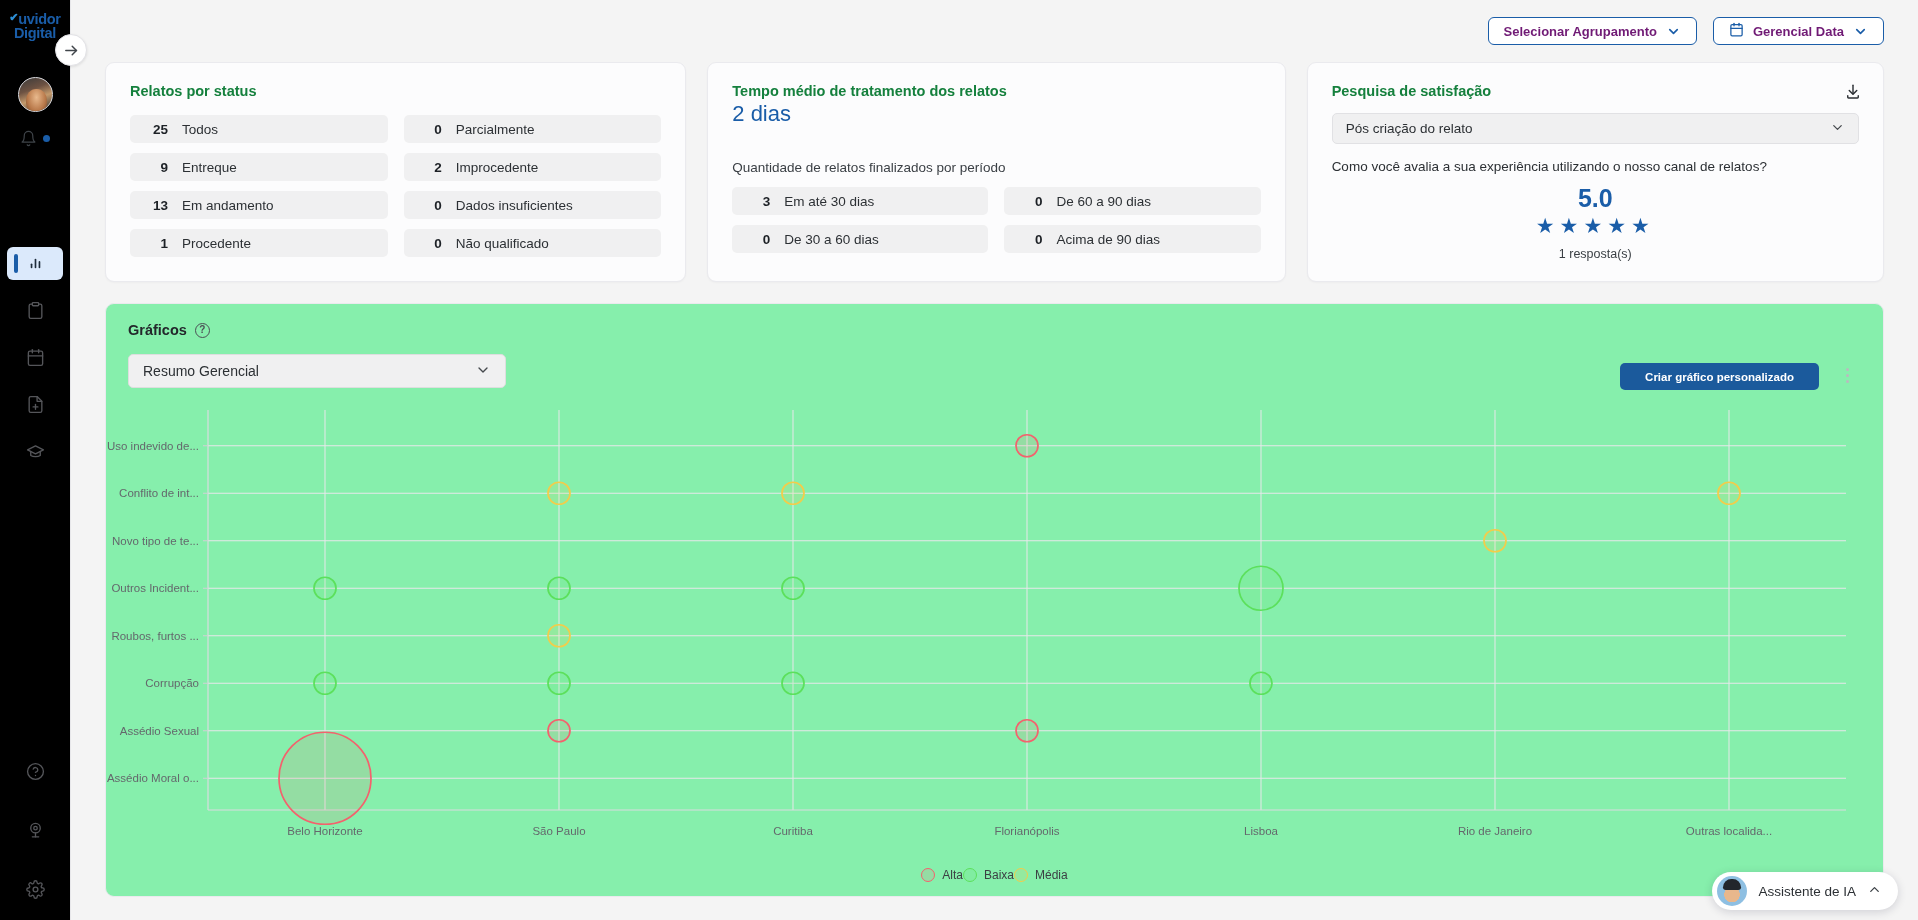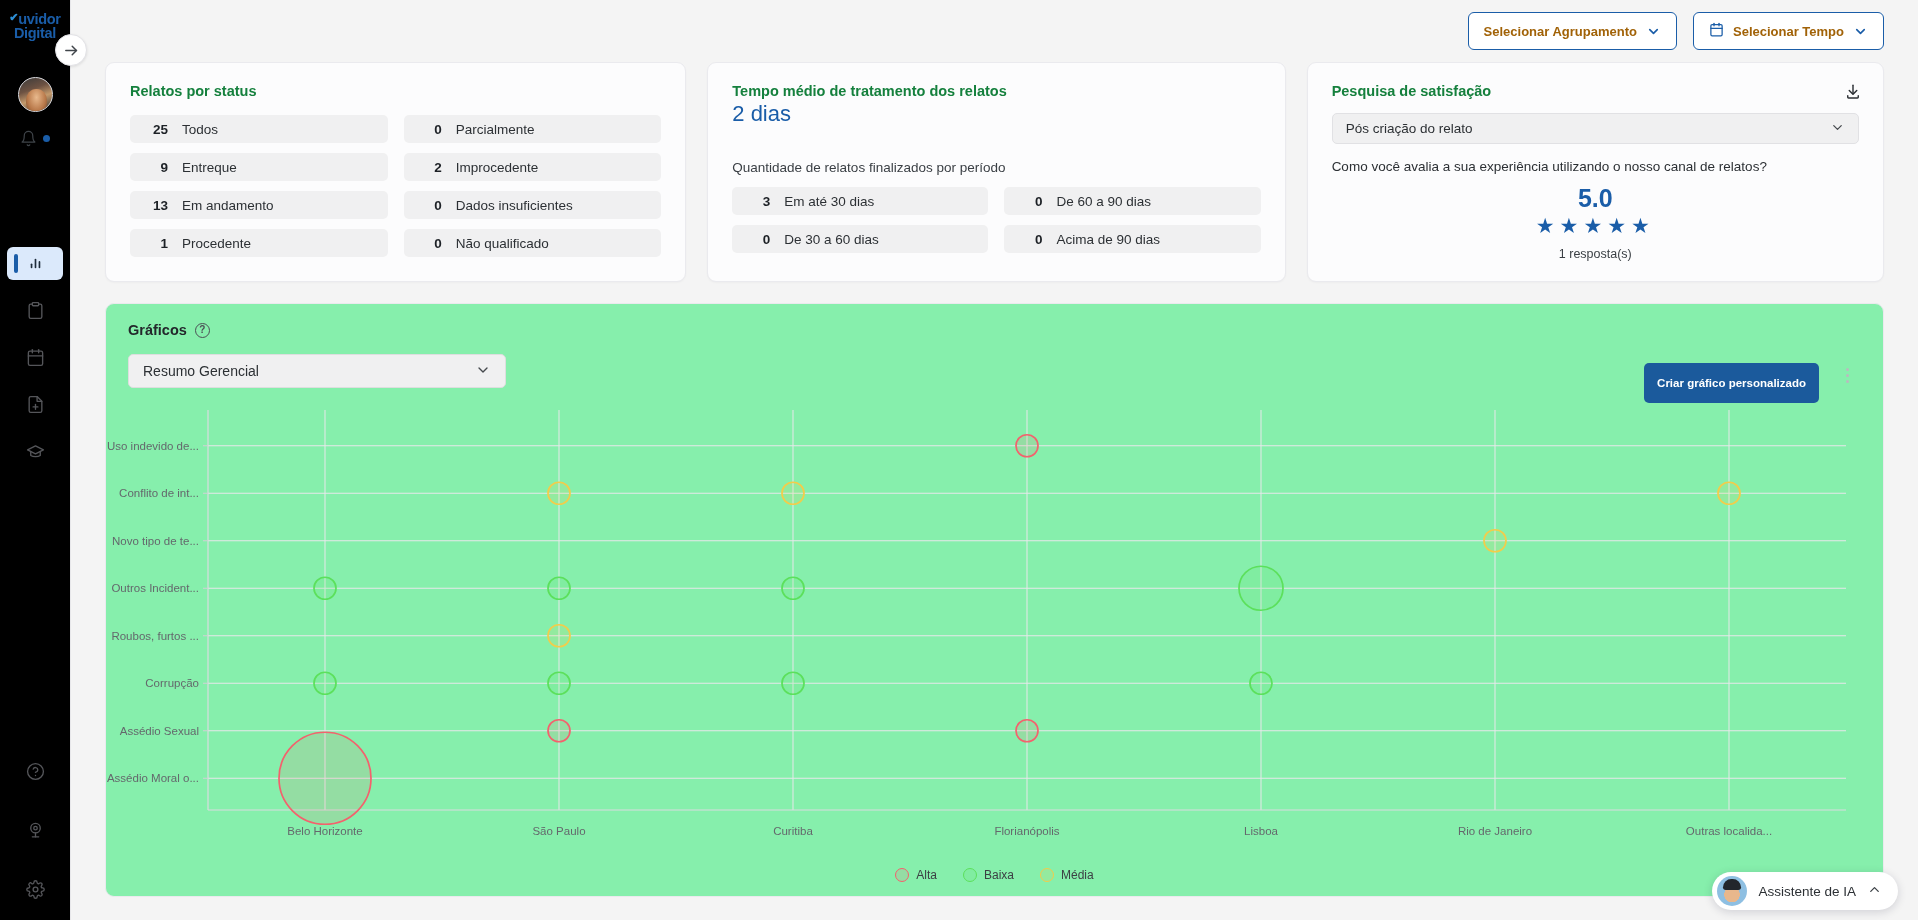--- a/index.html
+++ b/index.html
@@ -56,22 +56,22 @@
   }
   .nav-bottom { position:absolute; bottom: 14px; display:flex; flex-direction:column; align-items:center; gap:26px; width:100%; }
 
   
   .main { flex: 1; height: 920px; position: relative; overflow: hidden; }
   .topbar {
     height: 62px; display:flex; align-items:center; justify-content:flex-end;
     padding-right: 34px; gap: 16px;
   }
   .pill {
-    height: 38px; border: 1.4px solid #1a5da8; border-radius: 6px;
-    background: #fff; color: #a16207; font-size: 13px; font-weight: 600;
+    height: 28px; border: 1.4px solid #1a5da8; border-radius: 6px;
+    background: #fff; color: #701a75; font-size: 13px; font-weight: 600;
     display: flex; align-items: center; gap: 9px; padding: 0 15px; cursor: pointer;
   }
   .pill .chev { display:flex; }
 
   .cards-row { display:flex; gap: 21px; padding: 0 34px; }
   .card {
     background: #fcfcfd; border: 1px solid #eaeaee; border-radius: 9px;
     box-shadow: 0 1px 2px rgba(20,20,40,.03);
   }
   .card.c1 { width: 594px; height: 220px; padding: 20px 24px; }
@@ -113,31 +113,31 @@
   .help-ic { width:15px;height:15px;border:1.3px solid #4b5055;border-radius:50%;
     font-size:10px; line-height:12px; text-align:center; color:#4b5055; font-weight:700; cursor:pointer;}
   .ch-select {
     width: 378px; height: 34px; background:#f0f0f1; border:1px solid #dededf; border-radius:5px;
     display:flex; align-items:center; justify-content:space-between; padding: 0 14px;
     font-size: 14px; color:#2c3034; margin-top: 16px; cursor:pointer;
   }
   .btn-primary {
     position:absolute; right: 64px; top: 59px;
     background:#1b5a9c; color:#fff; border:none; border-radius:5px;
-    height: 40px; padding: 0 13px; font-size: 11.5px; font-weight:700; cursor:pointer;
+    height: 27px; padding: 0 25px; font-size: 11.5px; font-weight:700; cursor:pointer;
     font-family:"Liberation Sans", sans-serif;
   }
   .kebab { position:absolute; right: 30px; top: 60px; cursor:pointer;
     display:flex;flex-direction:column;gap:3px;align-items:center; padding:4px;}
   .kebab i { width:3px;height:3px;border-radius:50%;background:#b9bbbe; display:block;}
 
   .plot-wrap { position:absolute; left:0; top:100px; width:100%; height: 490px; }
 
   .legend { position:absolute; left:0; bottom: 14px; width:100%;
-    display:flex; justify-content:center; gap: 26px; }
+    display:flex; justify-content:center; }
   .lg { display:flex; align-items:center; gap:7px; font-size:12px; color:#3c4044;}
   .lg .bub { width:14px;height:14px;border-radius:50%; border:1.6px solid; }
 
   
   .ai-widget {
     position: absolute; right: 20px; bottom: 10px;
     height: 38px; background:#fff; border-radius: 19px;
     box-shadow: 0 2px 10px rgba(20,20,50,.16);
     display:flex; align-items:center; gap: 11px; padding: 0 16px 0 5px; cursor:pointer; z-index:50;
   }
@@ -252,21 +252,21 @@
             </svg>
           </span>
       </div>
       <div class="pill">
         <span><svg width="15" height="15" viewBox="0 0 24 24" fill="none" stroke="#1a5da8" stroke-width="2" stroke-linecap="round" stroke-linejoin="round">
               <rect x="3" y="4" width="18" height="18" rx="2"></rect>
               <line x1="16" y1="2" x2="16" y2="6"></line>
               <line x1="8" y1="2" x2="8" y2="6"></line>
               <line x1="3" y1="10" x2="21" y2="10"></line>
             </svg></span>
-        <span>Selecionar Tempo</span>
+        <span>Gerencial Data</span>
         <span class="chev">
             <svg width="15" height="15" viewBox="0 0 24 24" fill="none" stroke="#1a5da8" stroke-width="2.6" stroke-linecap="round" stroke-linejoin="round">
               <polyline points="6 9 12 15 18 9"></polyline>
             </svg>
           </span>
       </div>
     </div>
 
     <div class="cards-row">
 

